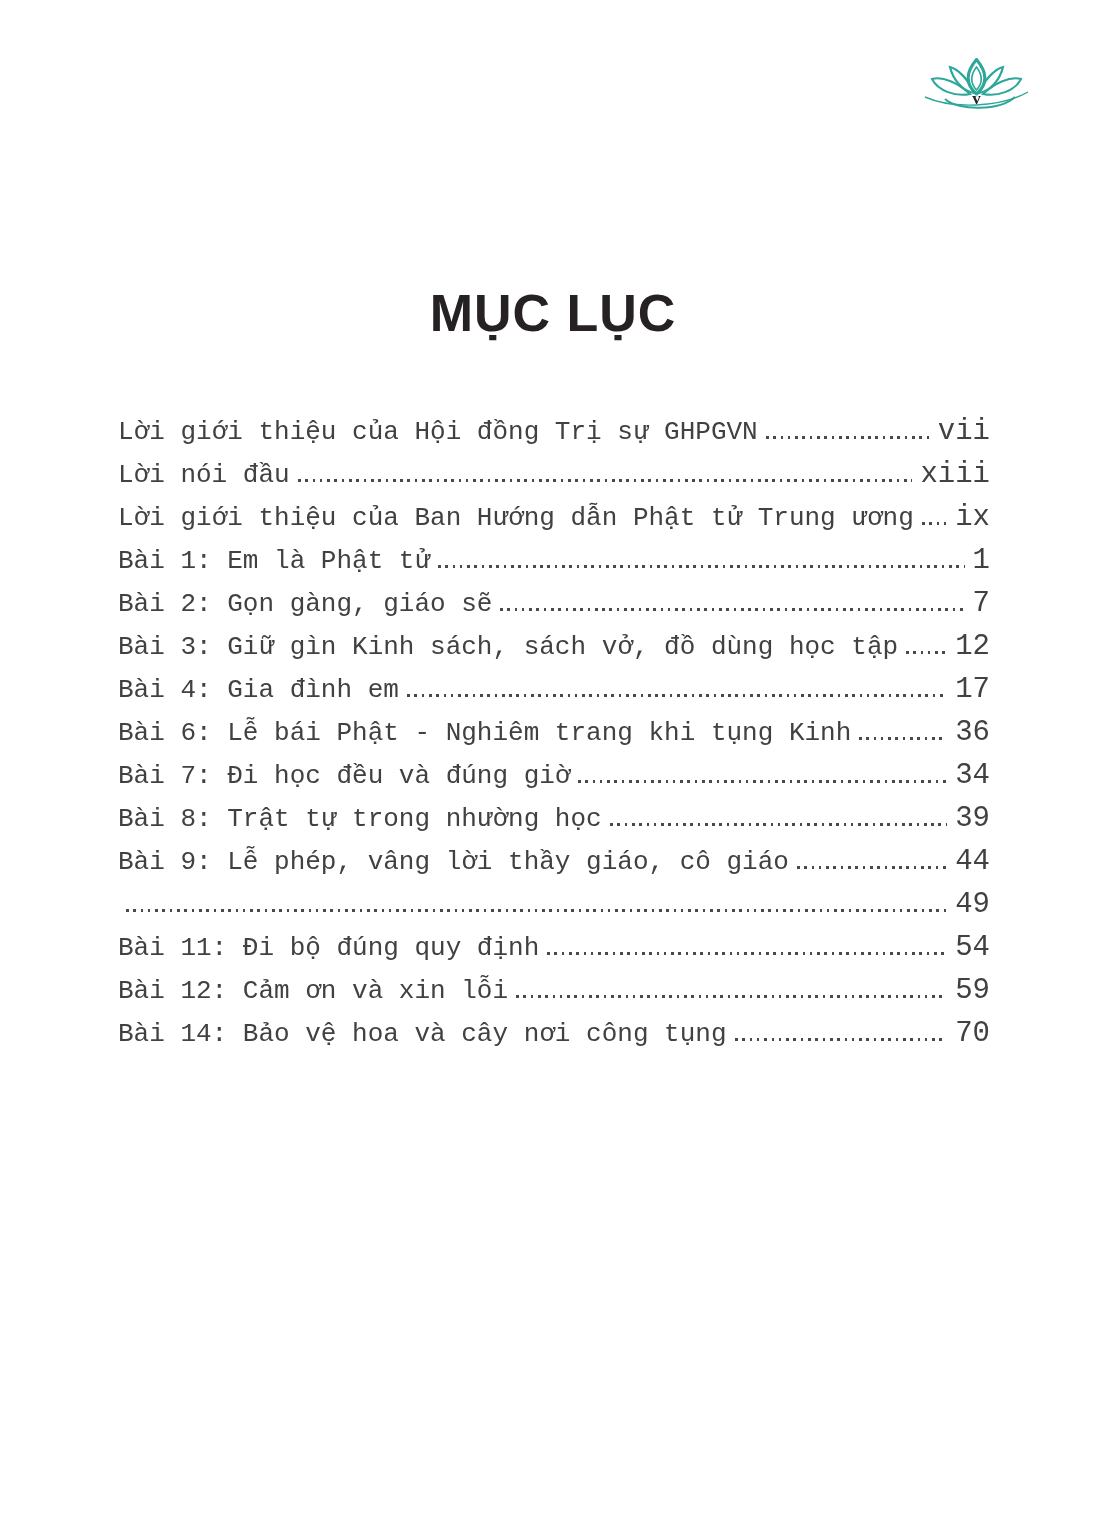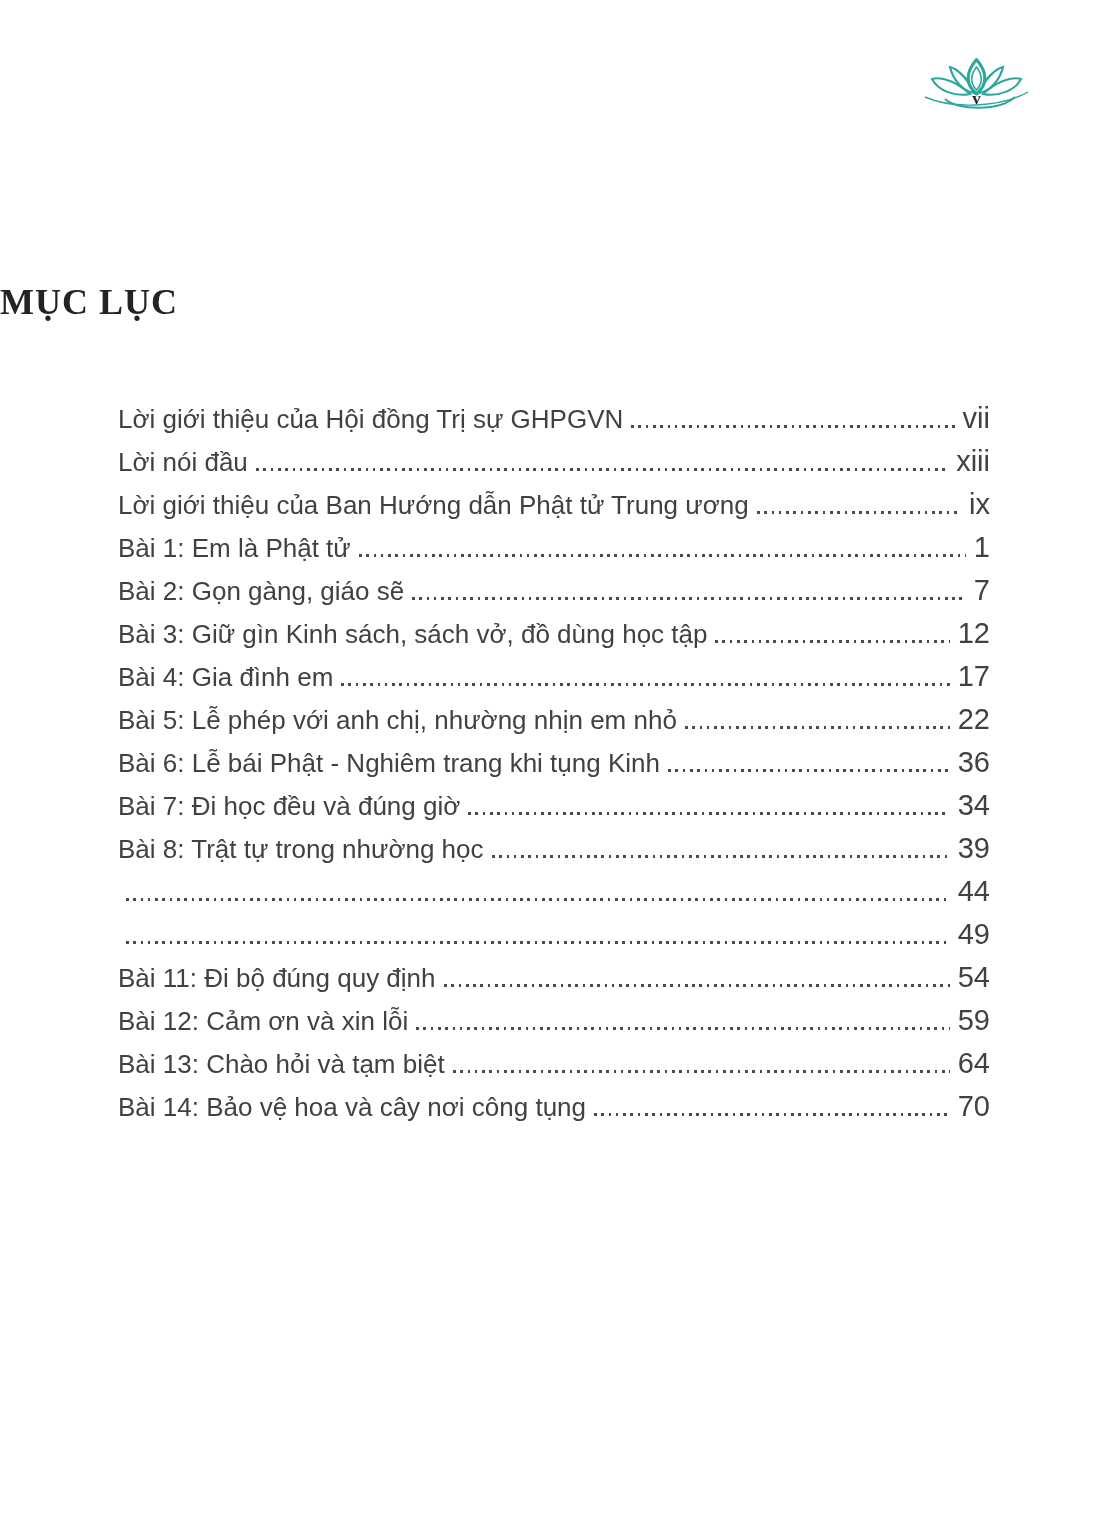--- a/index.html
+++ b/index.html
@@ -23,33 +23,35 @@
   .logo svg { display: block; }
 
   
   .title {
     position: absolute;
     left: 0;
     top: 238px;
     width: 100%;
     height: 80px;
     line-height: 80px;
-    font-family: Liberation Serif, serif;
+    text-align: center;
+    font-family: Liberation Sans, sans-serif;
     font-weight: bold;
-    font-size: 36px;
+    font-size: 52px;
     letter-spacing: 1px;
     color: #262223;
   }
 
   
   .toc {
     position: absolute;
     left: 118px;
-    top: 397px;
+    top: 410px;
     width: 872px;
+    font-family: Liberation Mono, monospace;
   }
   .toc-row {
     display: flex;
     align-items: baseline;
     height: 43px;
     line-height: 43px;
     white-space: nowrap;
   }
   .toc-label {
     flex: 0 0 auto;
@@ -132,45 +134,41 @@
       <span class="toc-leader"></span>
       <span class="toc-page">12</span>
     </div>
 
     <div class="toc-row">
       <span class="toc-label">Bài 4: Gia đình em</span>
       <span class="toc-leader"></span>
       <span class="toc-page">17</span>
     </div>
 
-    <div class="toc-row">
-      <span class="toc-label">Bài 5: Lễ phép với anh chị, nhường nhịn em nhỏ</span>
-      <span class="toc-leader"></span>
-      <span class="toc-page">22</span>
-    </div>
 
     <div class="toc-row">
       <span class="toc-label">Bài 6: Lễ bái Phật - Nghiêm trang khi tụng Kinh</span>
       <span class="toc-leader"></span>
       <span class="toc-page">36</span>
     </div>
 
     <div class="toc-row">
       <span class="toc-label">Bài 7: Đi học đều và đúng giờ</span>
       <span class="toc-leader"></span>
       <span class="toc-page">34</span>
     </div>
 
     <div class="toc-row">
       <span class="toc-label">Bài 8: Trật tự trong nhường học</span>
       <span class="toc-leader"></span>
       <span class="toc-page">39</span>
     </div>
 
     <div class="toc-row">
+      <span class="toc-label">Bài 9: Lễ phép, vâng lời thầy giáo, cô giáo</span>
       <span class="toc-leader"></span>
       <span class="toc-page">44</span>
     </div>
 
     <div class="toc-row">
       <span class="toc-leader"></span>
       <span class="toc-page">49</span>
     </div>
 
     <div class="toc-row">
@@ -178,25 +176,20 @@
       <span class="toc-leader"></span>
       <span class="toc-page">54</span>
     </div>
 
     <div class="toc-row">
       <span class="toc-label">Bài 12: Cảm ơn và xin lỗi</span>
       <span class="toc-leader"></span>
       <span class="toc-page">59</span>
     </div>
 
-    <div class="toc-row">
-      <span class="toc-label">Bài 13: Chào hỏi và tạm biệt</span>
-      <span class="toc-leader"></span>
-      <span class="toc-page">64</span>
-    </div>
 
     <div class="toc-row">
       <span class="toc-label">Bài 14: Bảo vệ hoa và cây nơi công tụng</span>
       <span class="toc-leader"></span>
       <span class="toc-page">70</span>
     </div>
   </main>
 
 </div>
 

